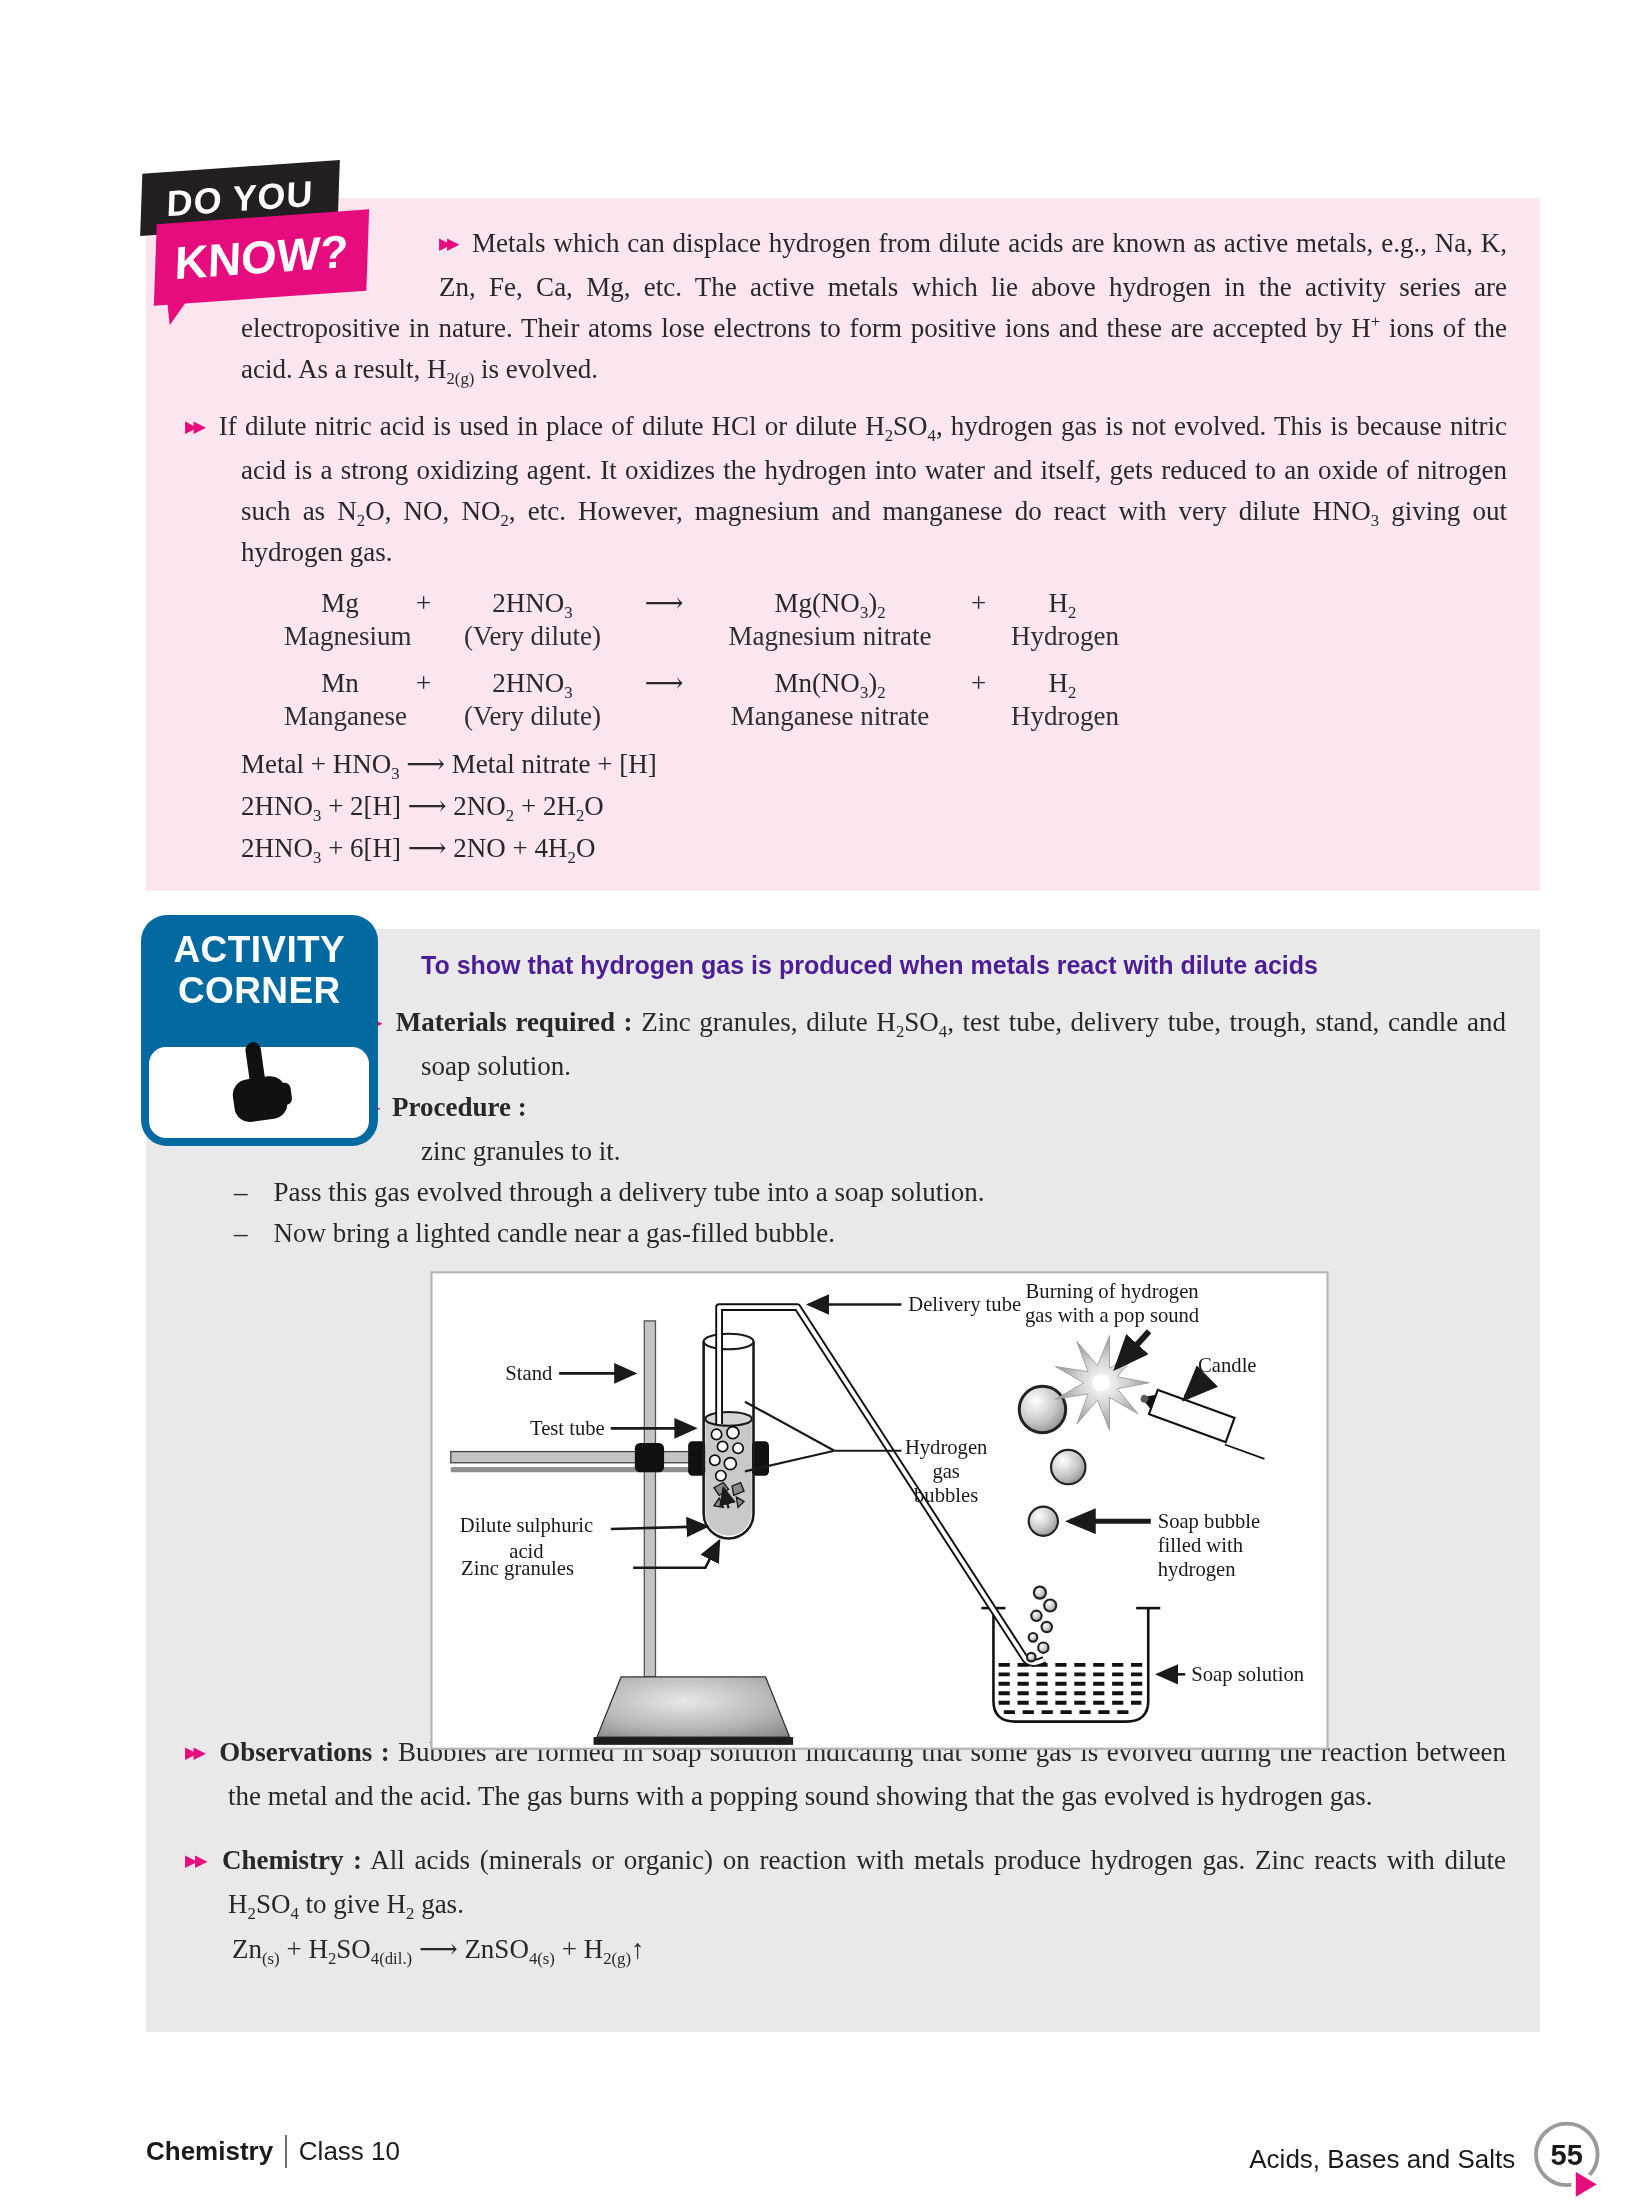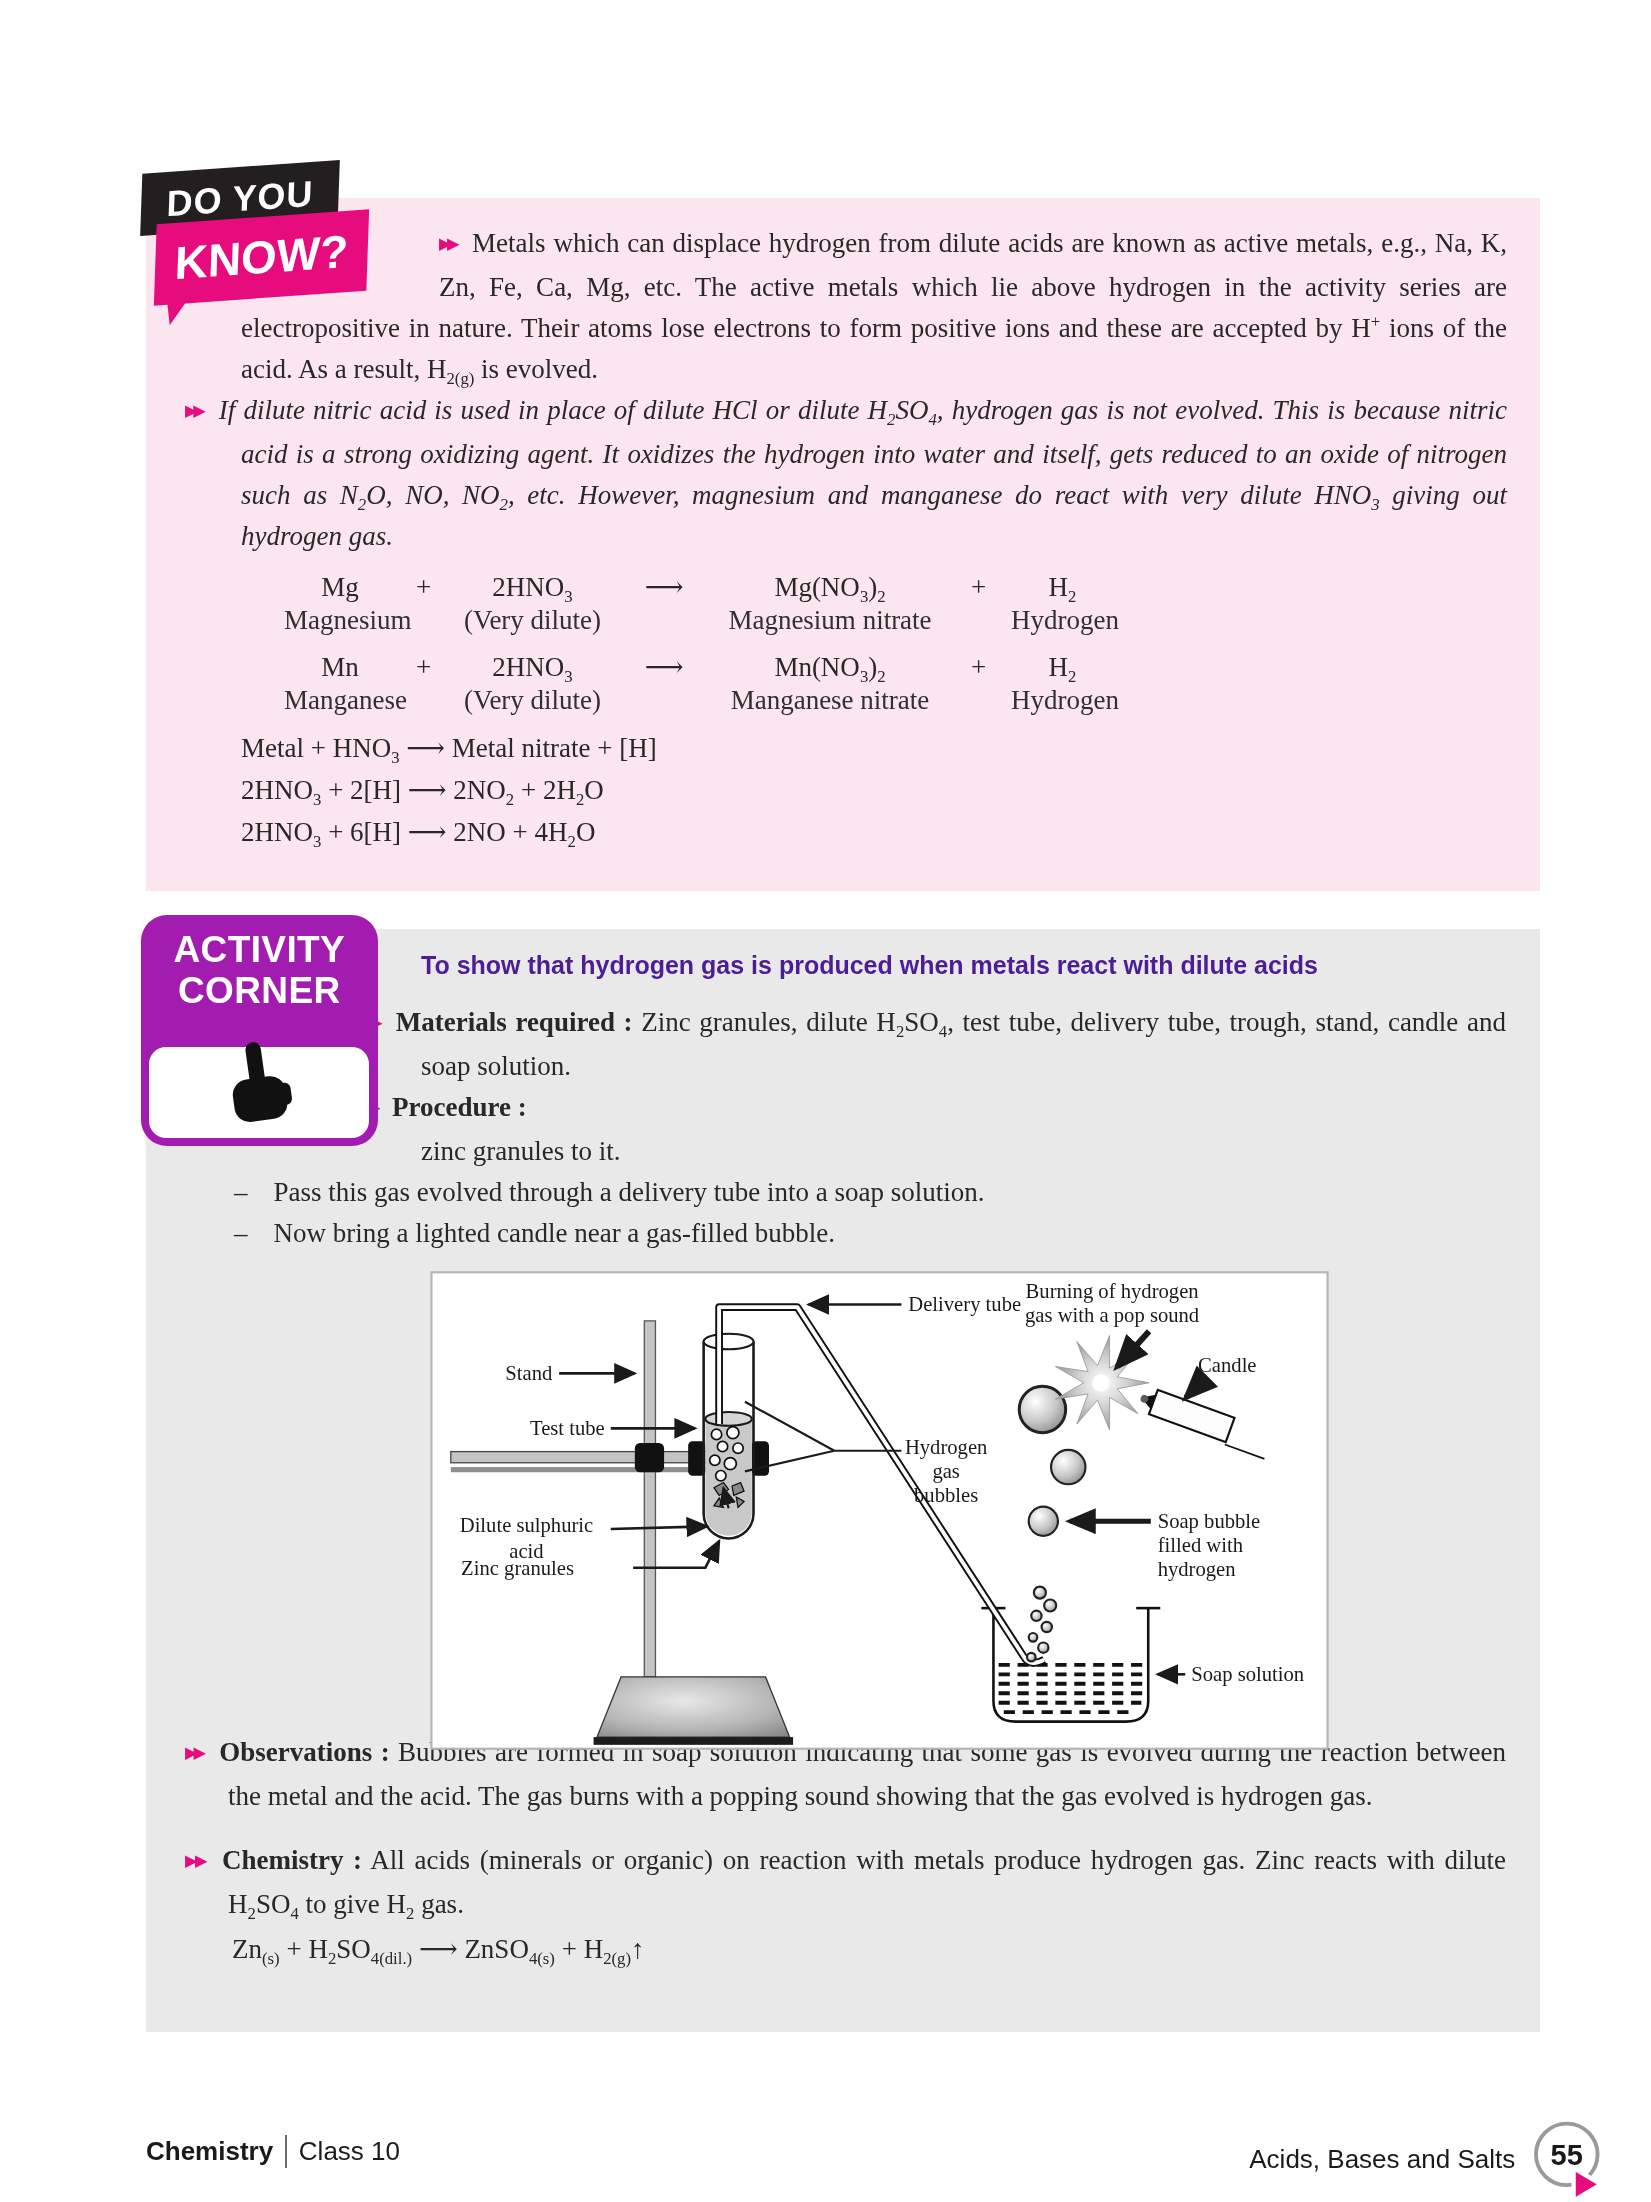--- a/index.html
+++ b/index.html
@@ -22,40 +22,40 @@
                font-weight:700; font-size:36px; text-align:center; line-height:64px; letter-spacing:0.9px;
                transform:rotate(-4deg) skewX(-6deg); }
   .dyk-pink  { position:absolute; left:13.8px; top:50px; width:213px; height:81px; background:#e60c7d; color:#fff;
                font-weight:700; font-size:46px; text-align:center; line-height:81px;
                transform:rotate(-4deg) skewX(-6deg); }
   .dyk-tail  { position:absolute; left:27.5px; top:126px; width:0; height:0;
                border-left:27.5px solid #e60c7d; border-bottom:31px solid transparent; transform:rotate(-6deg); }
 
   .marker { color:#e60c7d; font-family:"DejaVu Sans",sans-serif; font-size:16.3px;
             letter-spacing:-0.34em; margin-right:17px; position:relative; top:-3.4px; }
-  .p-hang { margin:0 0 0 -56px; padding-left:56px; text-indent:-56px;font-style:italic; }
+  .p-hang { margin:16px 0 0 -56px; padding-left:56px; text-indent:-56px; }
   .para1 { margin:0; }
 
   
   .rxn-wrap { margin:10.3px 0 0 43px; }
   .rxn { display:flex; text-align:center; margin-bottom:13.8px; text-indent:0; }
   .rxn .c  { display:flex; flex-direction:column; }
   .rxn .f  { font-size:27px; line-height:40px; }
   .rxn .l  { font-size:27px; line-height:26px; color:#303030; }
   .w1{width:112px} .wop{width:55px} .w2{width:163px} .war{width:100px} .w3{width:232px} .wop2{width:65px} .w4{width:103px}
 
   .eqs { margin:5.2px 0 0 0; }
   .eq-line { font-size:27px; line-height:42px; text-align:left; text-indent:0; }
 
   
   .gray-box { position:absolute; left:146px; top:929px; width:1394px; height:1103px; background:#e9e9e9; }
   .gray-inner { padding:17px 34px 0 86px; font-size:27px; line-height:41px; text-align:justify; }
   .act-spacer { float:left; width:189px; height:206px; }
 
-  .badge-act { position:absolute; left:-5.2px; top:-13.8px; width:237px; height:231px; background:#a21caf;
+  .badge-act { position:absolute; left:-5.2px; top:-13.8px; width:237px; height:231px; background:#0369a1;
                border-radius:26px; z-index:3; }
   .act-white { position:absolute; left:8.6px; right:8.6px; bottom:8.6px; height:91px; background:#fff; border-radius:17px; }
   .act-text  { color:#fff; font-family:"Liberation Sans","DejaVu Sans",sans-serif; font-weight:700;
                font-size:37px; line-height:41px; text-align:center; padding-top:13.8px; letter-spacing:0.4px; }
   .act-hand  { position:absolute; left:50%; transform:translateX(-50%); bottom:10.3px; }
 
   .act-title { color:#4c1d95; font-family:"Liberation Sans","DejaVu Sans",sans-serif; font-weight:700;
                font-size:25px; line-height:38px; text-align:left; margin:0 0 18px 0; }
   .bp   { padding-left:60px; text-indent:-60px; margin:0; }
   .blabel { font-weight:700; }

